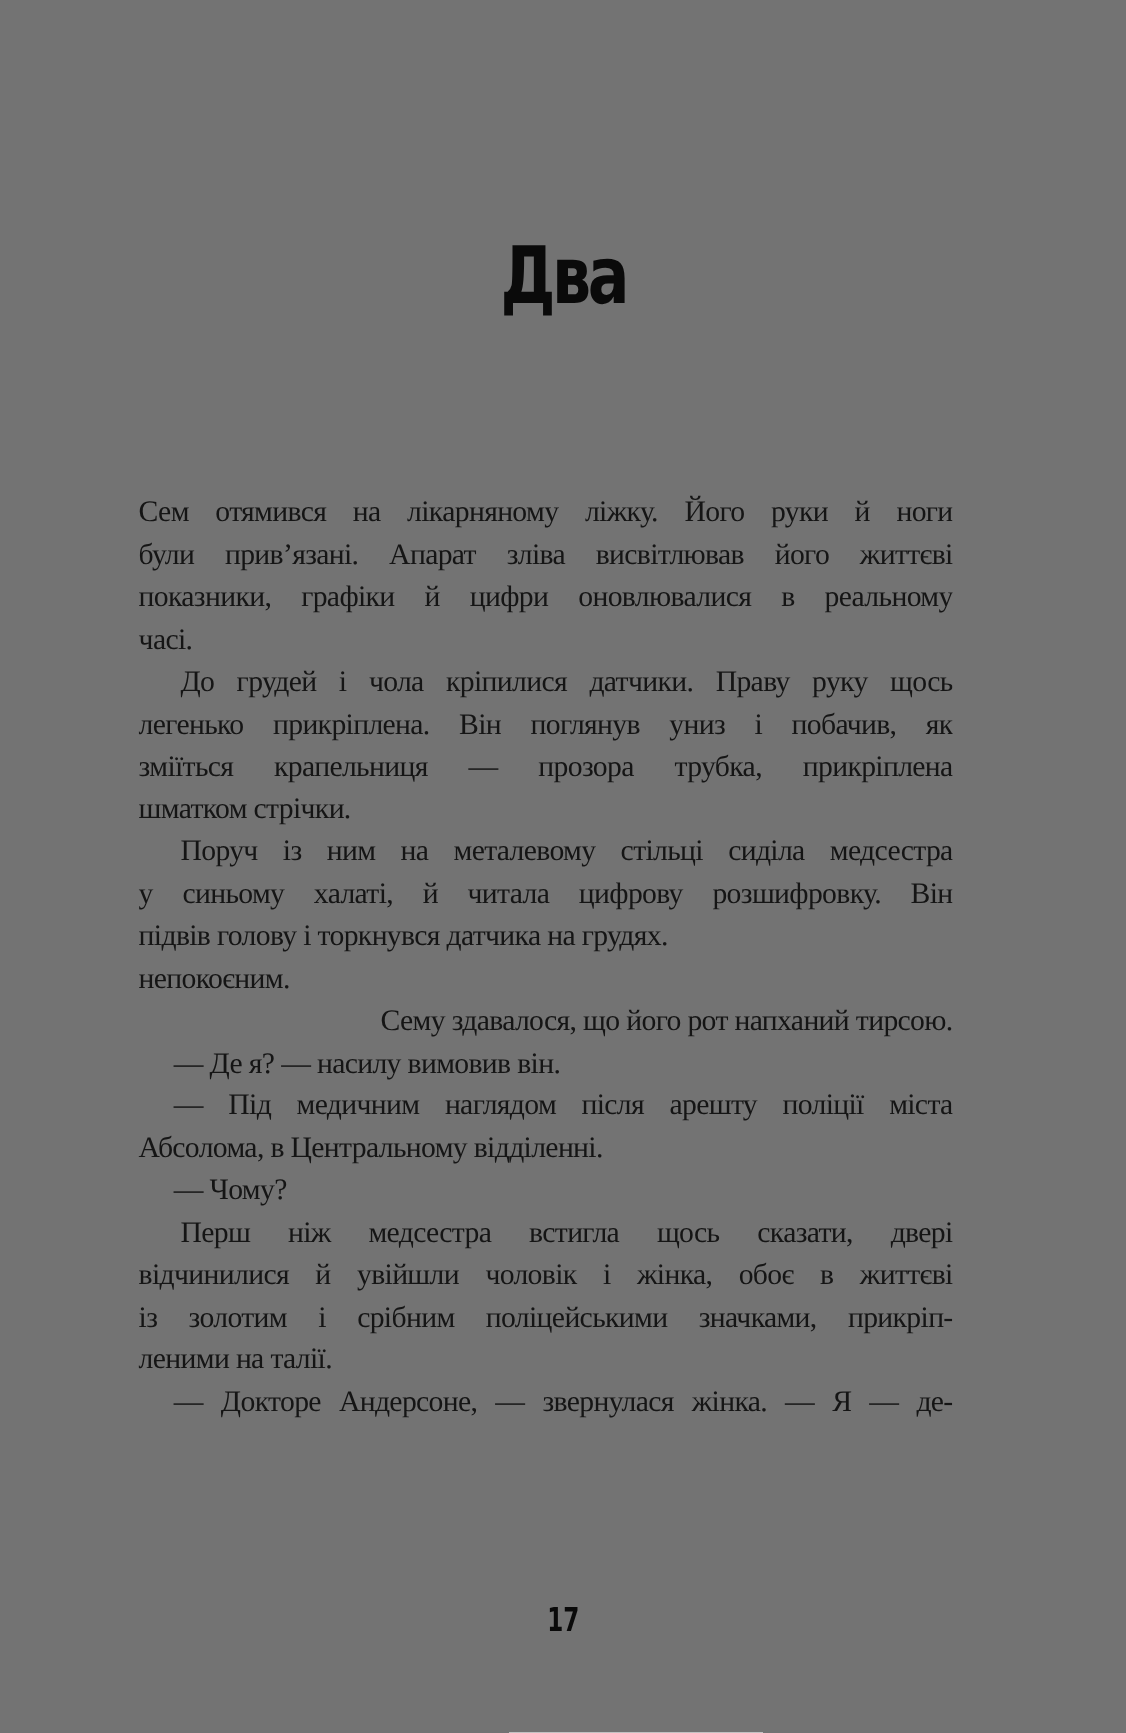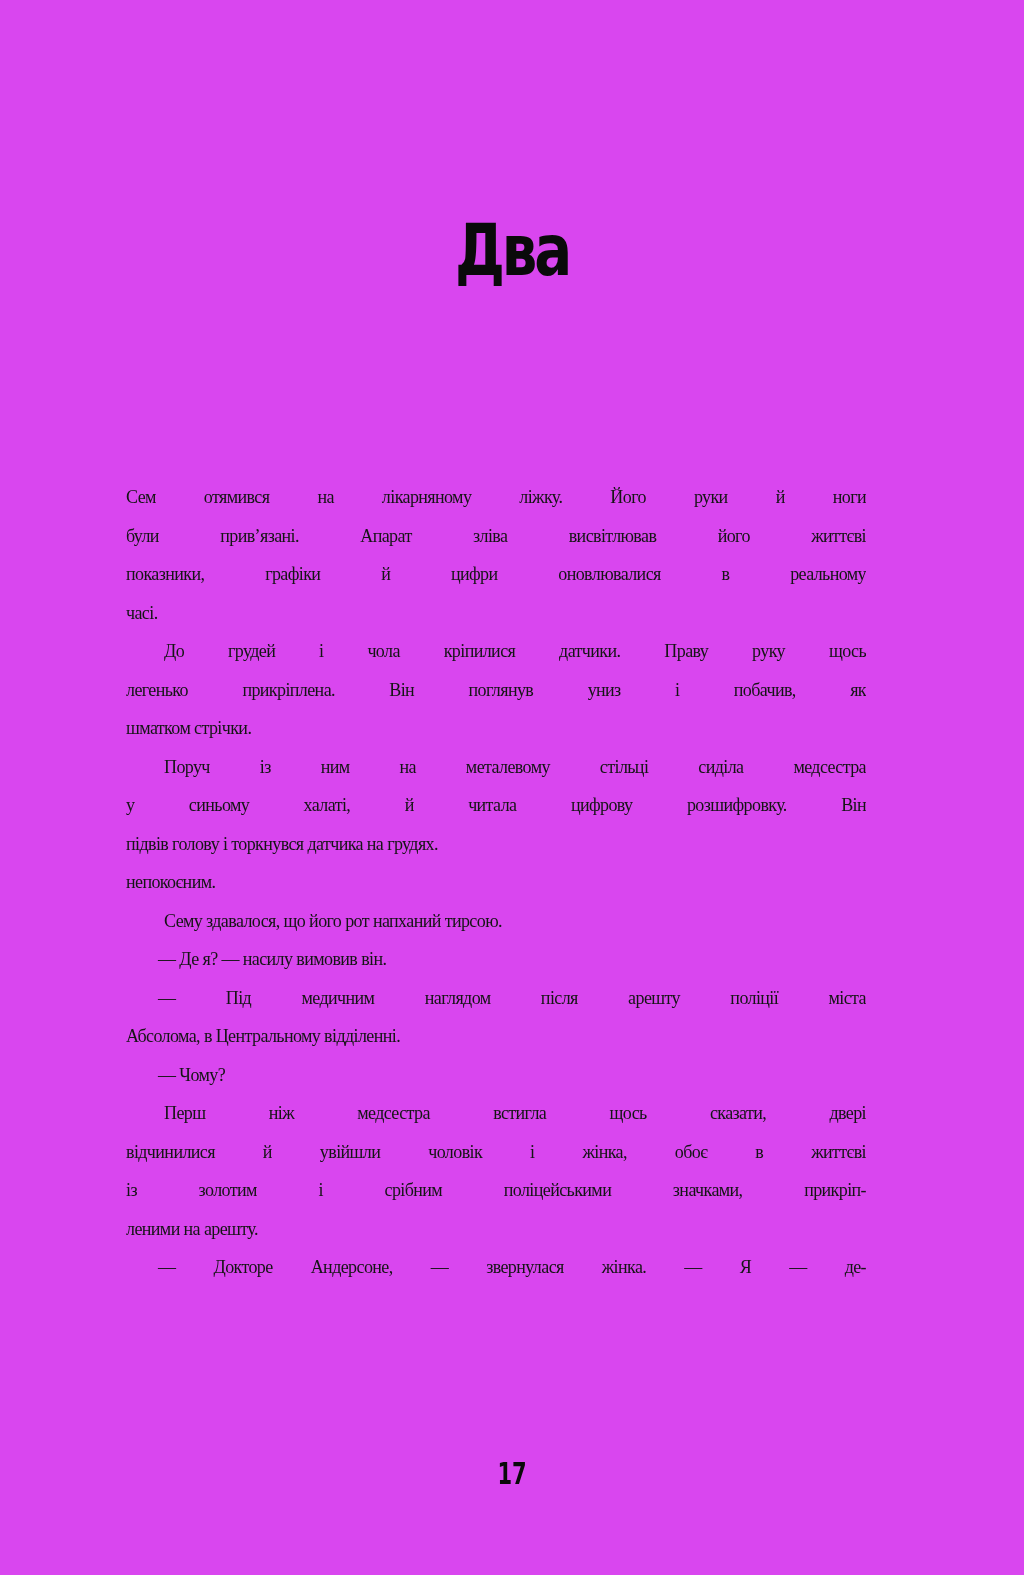--- a/index.html
+++ b/index.html
@@ -12,21 +12,21 @@
       height: 1575px;
       position: relative;
       overflow: hidden;
       color: #111111;
     }
     .page {
       position: absolute;
       left: 0; top: 0;
       width: 1024px;
       height: 1575px;
-      background: #d946ef;
+      background: #737373;
     }
     .chapter-title {
       position: absolute;
       top: 205px;
       left: 0;
       width: 1024px;
       text-align: center;
       font-family: "DejaVu Sans", sans-serif;
       font-weight: bold;
       font-size: 72px;
@@ -35,39 +35,39 @@
       transform: scaleX(0.78);
       transform-origin: 50% 50%;
       color: #0a0a0a;
     }
     .body-text {
       position: absolute;
       top: 446px;
       left: 126px;
       width: 740px;
       font-family: "Liberation Serif", serif;
-      font-size: 18px;
+      font-size: 27px;
       line-height: 38.5px;
       color: #151515;
-      margin-top: 32px;
     }
     .line {
       display: block;
       white-space: nowrap;
       height: 38.5px;
       letter-spacing: -0.6px;
     }
     .line.justify {
       text-align: justify;
       text-align-last: justify;
       white-space: normal;
       overflow: hidden;
     }
     .line.indent {
       padding-left: 38px;
+      text-align: right;
     }
     .line.dash-indent {
       padding-left: 32px;
     }
     .page-number {
       position: absolute;
       top: 1454px;
       left: 0;
       width: 1024px;
       text-align: center;
@@ -92,20 +92,21 @@
     <div>
       <span class="line justify">Сем отямився на лікарняному ліжку. Його руки й ноги</span>
       <span class="line justify">були прив’язані. Апарат зліва висвітлював його життєві</span>
       <span class="line justify">показники, графіки й цифри оновлювалися в реальному</span>
       <span class="line">часі.</span>
     </div>
 
     <div>
       <span class="line justify indent">До грудей і чола кріпилися датчики. Праву руку щось</span>
       <span class="line justify">легенько прикріплена. Він поглянув униз і побачив, як</span>
+      <span class="line justify">зміїться крапельниця — прозора трубка, прикріплена</span>
       <span class="line">шматком стрічки.</span>
     </div>
 
     <div>
       <span class="line justify indent">Поруч із ним на металевому стільці сиділа медсестра</span>
       <span class="line justify">у синьому халаті, й читала цифрову розшифровку. Він</span>
       <span class="line">підвів голову і торкнувся датчика на грудях.</span>
     </div>
 
     <div>
@@ -126,21 +127,21 @@
     </div>
 
     <div>
       <span class="line dash-indent">— Чому?</span>
     </div>
 
     <div>
       <span class="line justify indent">Перш ніж медсестра встигла щось сказати, двері</span>
       <span class="line justify">відчинилися й увійшли чоловік і жінка, обоє в життєві</span>
       <span class="line justify">із золотим і срібним поліцейськими значками, прикріп-</span>
-      <span class="line">леними на арешту.</span>
+      <span class="line">леними на талії.</span>
     </div>
 
     <div>
       <span class="line justify dash-indent">— Докторе Андерсоне, — звернулася жінка. — Я — де-</span>
     </div>
 
   </div>
 
   <div class="page-number">17</div>
 

